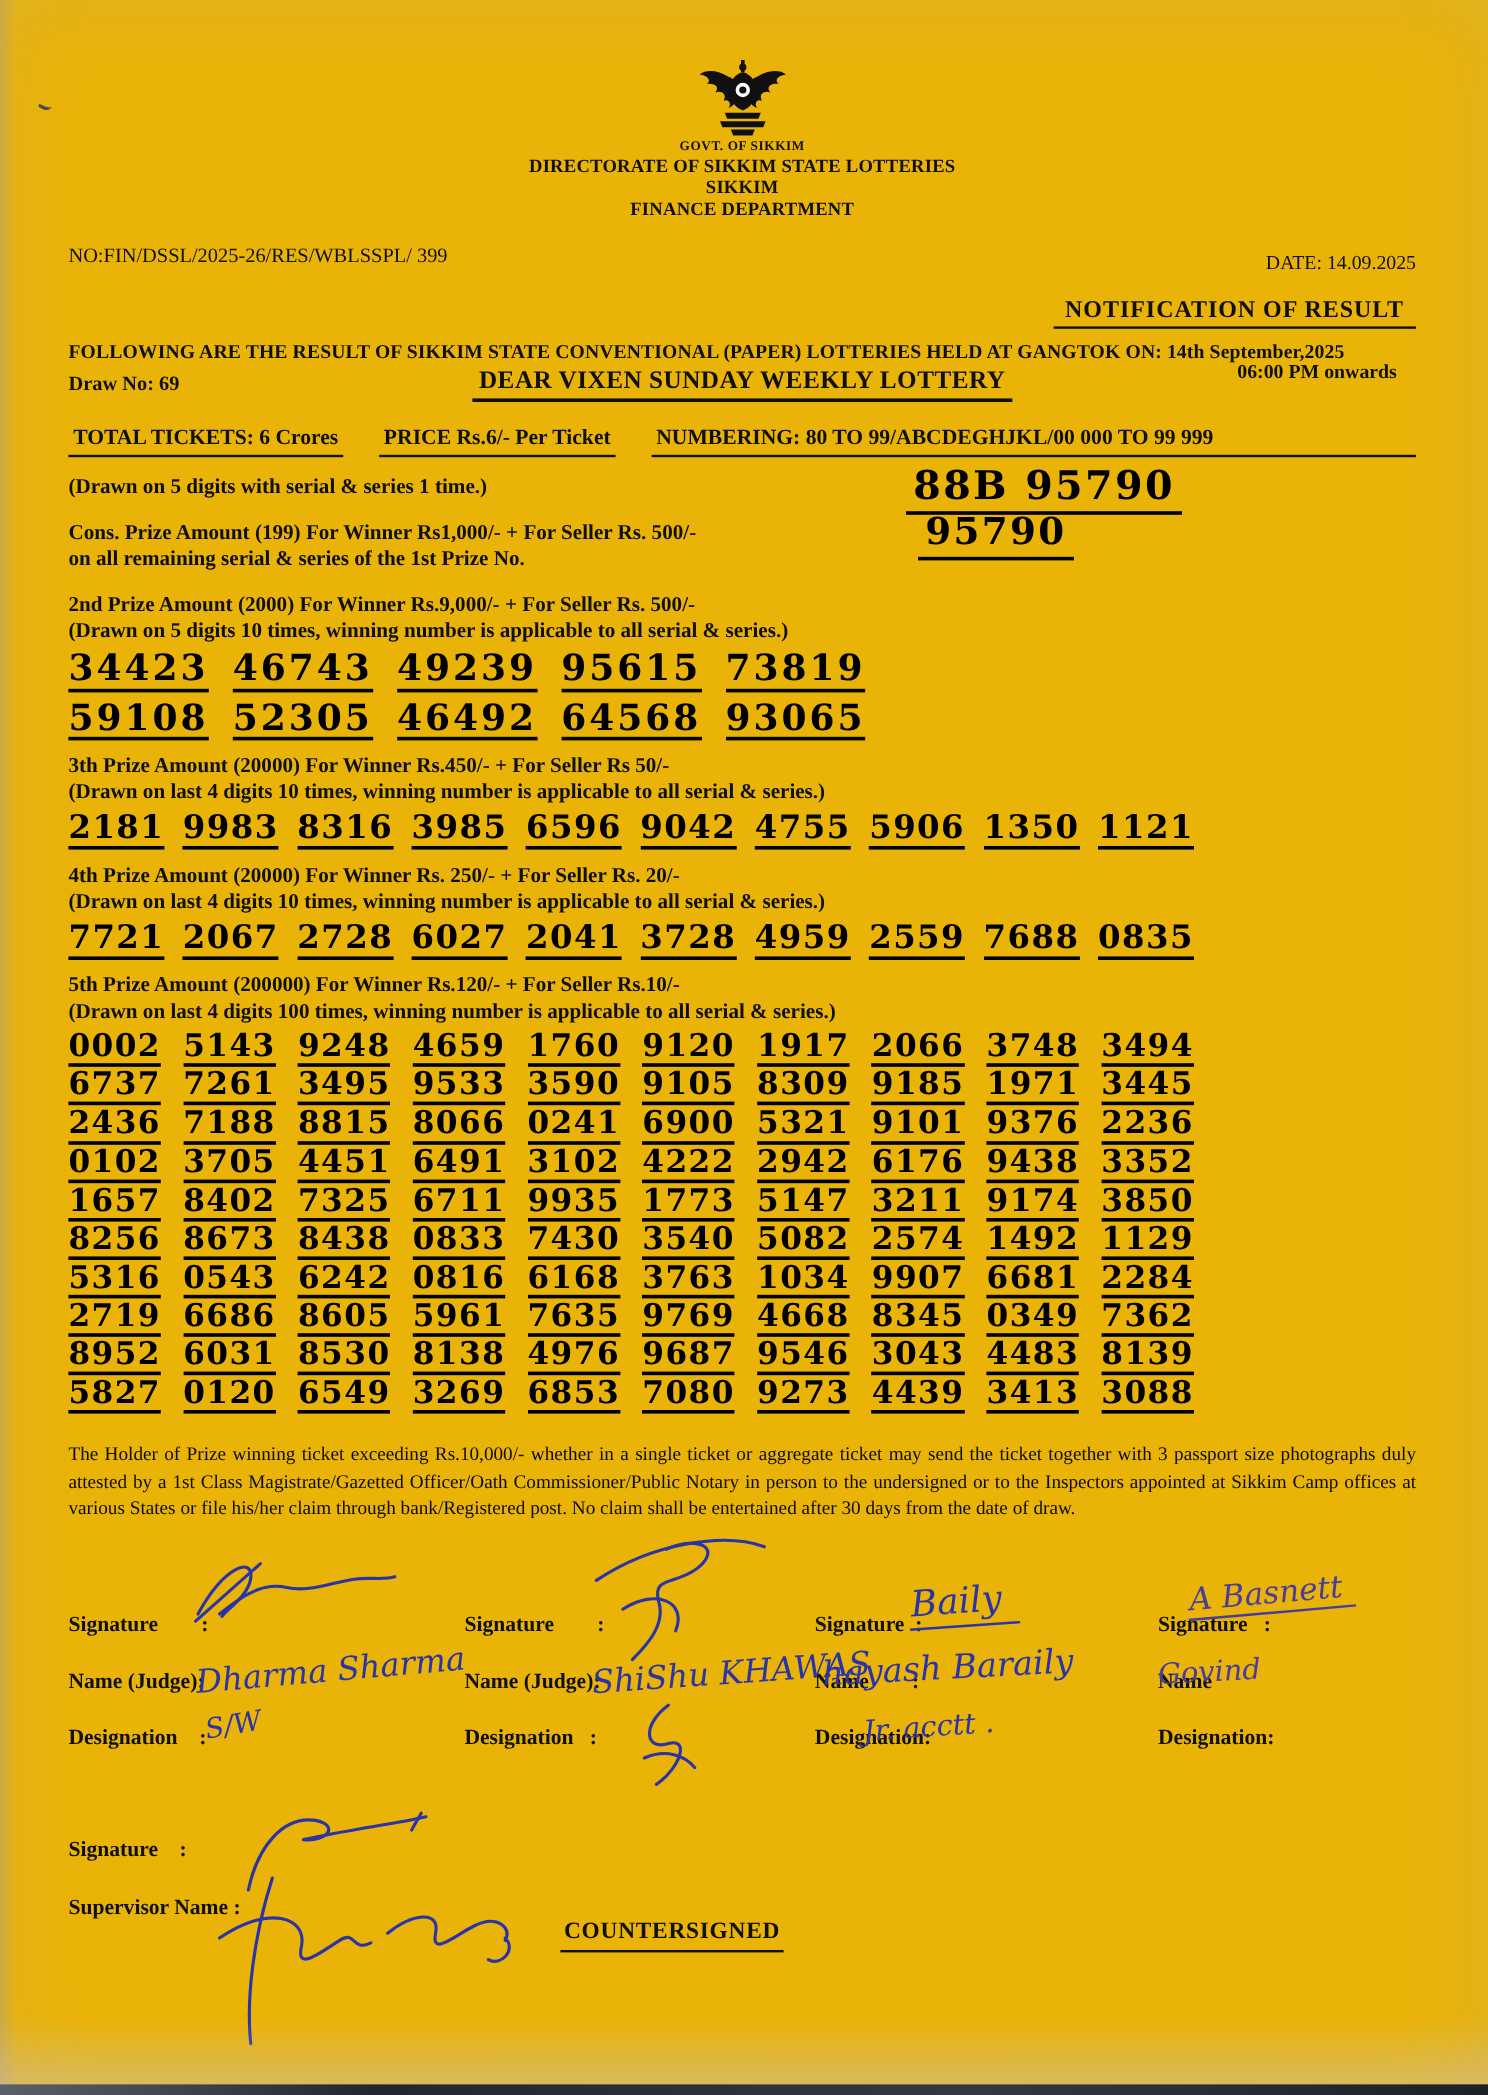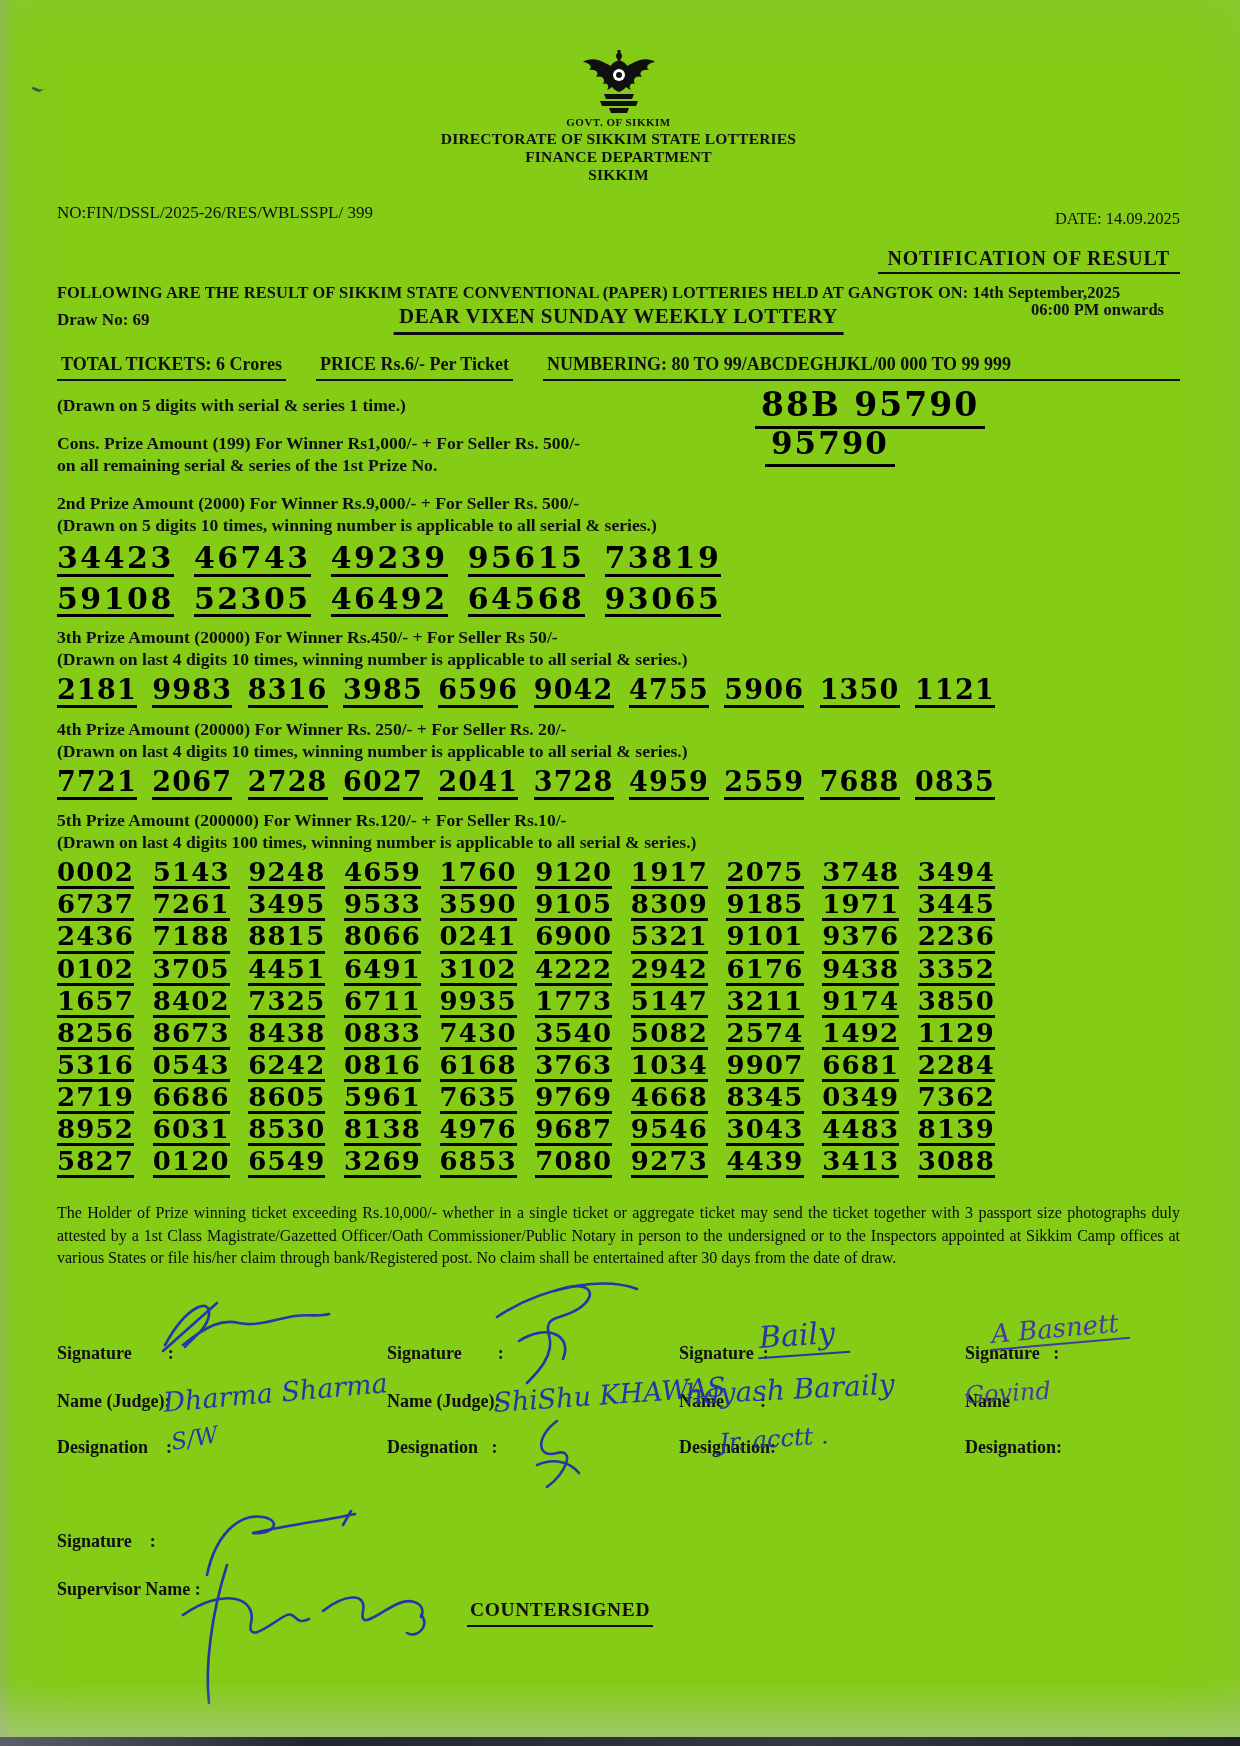--- a/index.html
+++ b/index.html
@@ -1,20 +1,20 @@
 <!DOCTYPE html>
 <html><head>
 <meta charset="utf-8">
 <style>
   html,body{margin:0;padding:0;background:#e8e8ea;}
   .page{
     position:relative;
     width:1240px;height:1746px;
     margin:0 auto;
-    background:#84cc16;
+    background:#eab308;
     color:#101010;
     font-family:"Liberation Serif","DejaVu Serif",serif;
     overflow:hidden;
     box-shadow:inset 0 0 70px rgba(170,172,188,.18);
   }
   .page::before{ 
     content:"";position:absolute;left:0;top:0;bottom:0;width:14px;
     background:linear-gradient(to right,rgba(150,152,165,.30),rgba(150,152,165,0));
     pointer-events:none;
   }
@@ -100,22 +100,22 @@
           <path d="M55 16 C64 10 74 10 79 14 C72 15 69 19 73 22 C66 21 62 25 66 29 C60 27 56 31 59 36 C55 34 52 38 55 42 C50 40 47 36 46 30 C46 23 49 18 55 16 Z"></path>
           <circle cx="43" cy="27" r="6" fill="#fdfdfc"></circle>
           <circle cx="43" cy="27" r="3"></circle>
           <path d="M28 46 L58 46 L56 51 L30 51 Z"></path>
           <path d="M24 53 L62 53 L60 58 L26 58 Z"></path>
           <path d="M33 60 L53 60 L51 65 L35 65 Z"></path>
         </g>
       </svg>
       <div class="emblem-caption">GOVT. OF SIKKIM</div>
       <div class="org-line">DIRECTORATE OF SIKKIM STATE LOTTERIES</div>
+      <div class="org-line">SIKKIM</div>
       <div class="org-line">FINANCE DEPARTMENT</div>
-      <div class="org-line">SIKKIM</div>
     </header>
 
     <div class="ref-row">
       <span>NO:FIN/DSSL/2025-26/RES/WBLSSPL/ 399</span>
       <span class="date-cell">DATE: 14.09.2025</span>
     </div>
 
     <div class="title-row">
       <span class="doc-title">NOTIFICATION OF RESULT</span>
     </div>
@@ -210,21 +210,21 @@
     </div>
     <div class="numbers four grid5">
         <div class="num-row wide">
           <span class="wnum">0002</span>
           <span class="wnum">5143</span>
           <span class="wnum">9248</span>
           <span class="wnum">4659</span>
           <span class="wnum">1760</span>
           <span class="wnum">9120</span>
           <span class="wnum">1917</span>
-          <span class="wnum">2075</span>
+          <span class="wnum">2066</span>
           <span class="wnum">3748</span>
           <span class="wnum">3494</span>
         </div>
         <div class="num-row wide">
           <span class="wnum">6737</span>
           <span class="wnum">7261</span>
           <span class="wnum">3495</span>
           <span class="wnum">9533</span>
           <span class="wnum">3590</span>
           <span class="wnum">9105</span>

